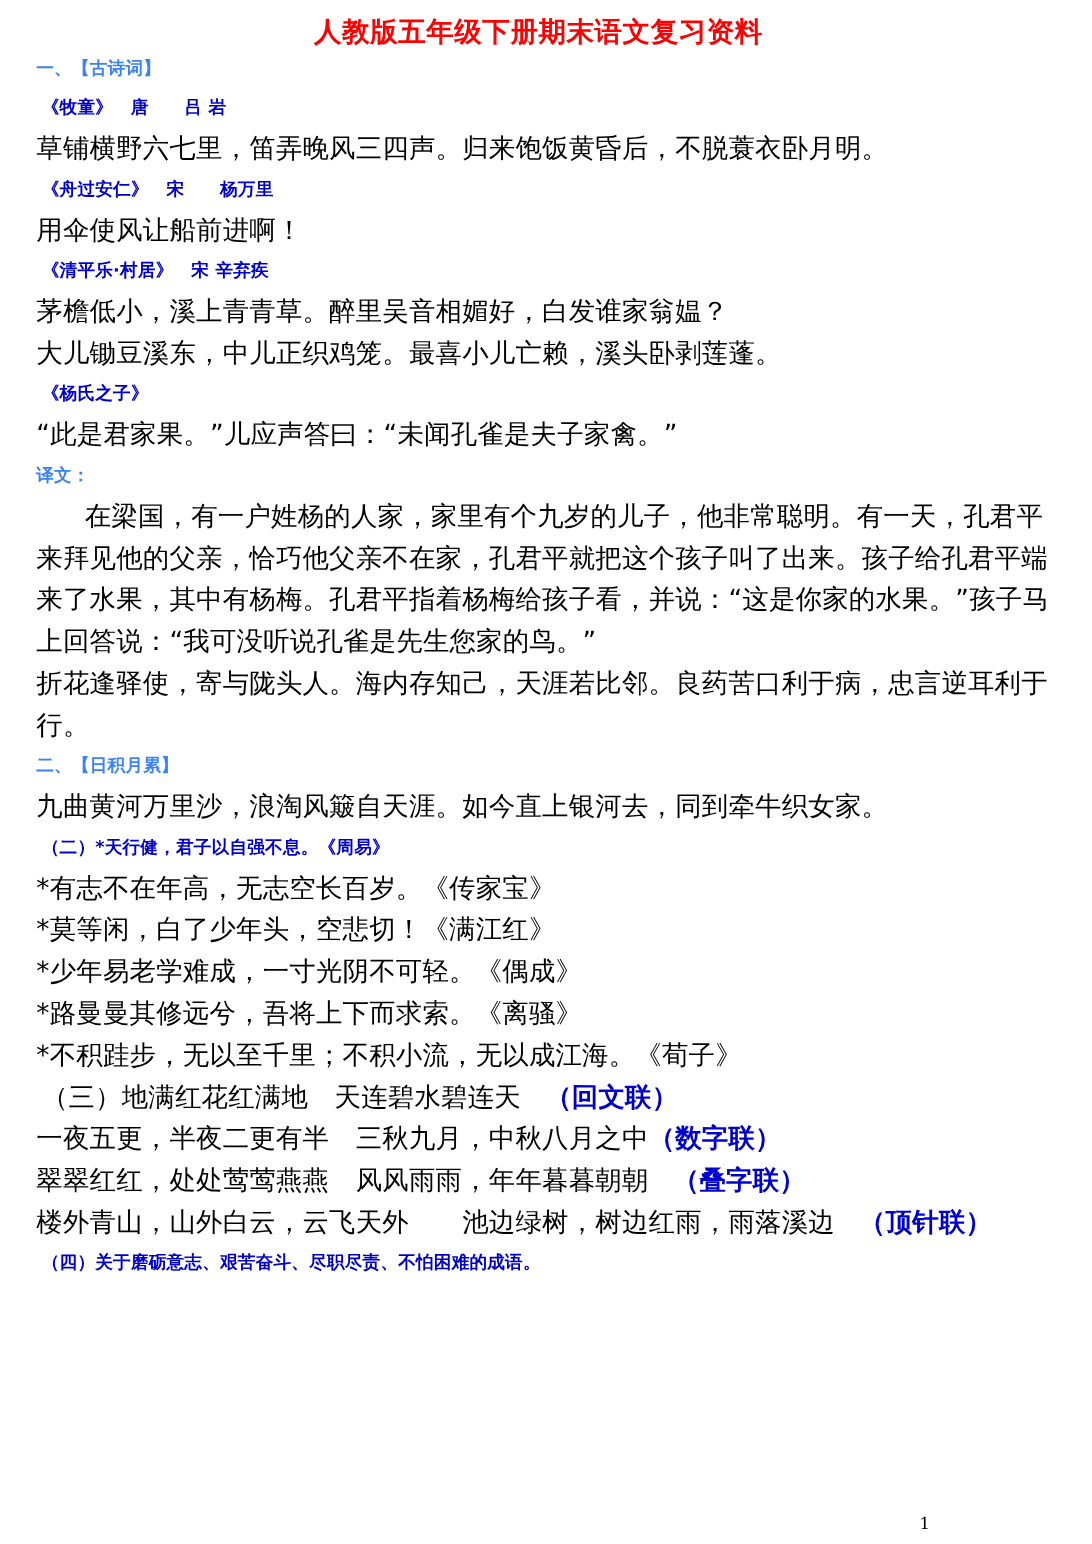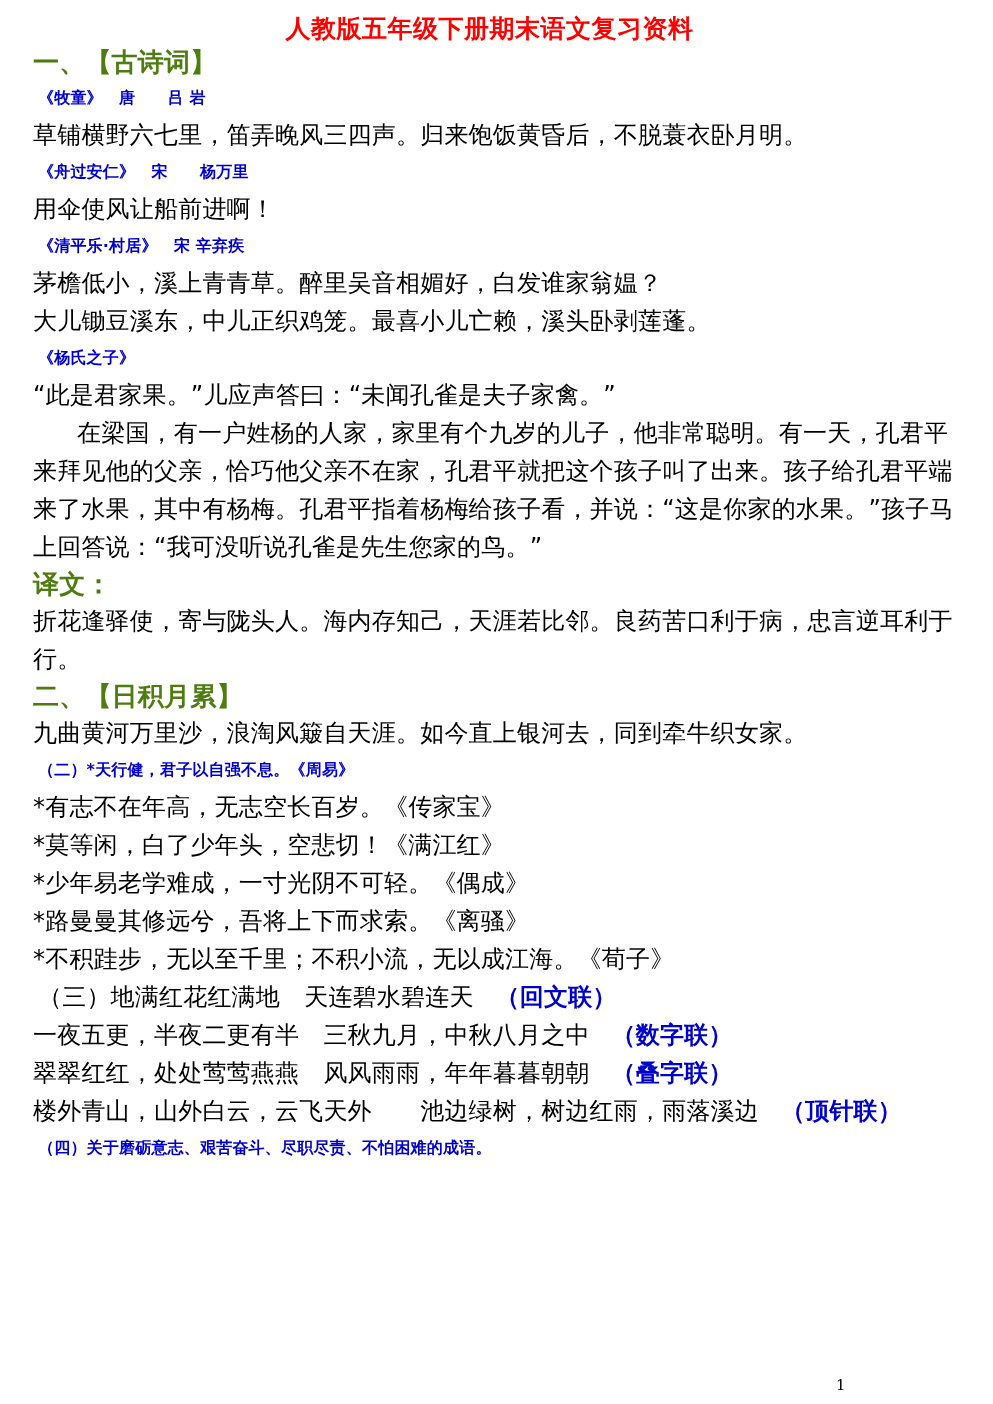--- a/index.html
+++ b/index.html
@@ -41,23 +41,23 @@
     margin: 0;
     padding: 0;
     font-size: 24px;
     line-height: 38px;
     color: #000000;
     white-space: pre-wrap;
     font-family: "DejaVu Sans", "Liberation Sans", sans-serif;
     letter-spacing: 0.2px;
   }
   p.sec-red {
-    color: #4d7c0f;
+    color: #3b82f6;
     font-weight: bold;
-    font-size: 26px;
+    font-size: 16px;
     line-height: 36px;
   }
   p.sub-blue {
     color: #0000cc;
     font-weight: bold;
     font-size: 16px;
     line-height: 36px;
     padding-left: 5px;
   }
   p.indent1 {
@@ -97,38 +97,38 @@
     <p class="line sub-blue">《舟过安仁》　宋　　杨万里</p>
     <p class="line">用伞使风让船前进啊！</p>
 
     <p class="line sub-blue">《清平乐·村居》　宋 辛弃疾</p>
     <p class="line">茅檐低小，溪上青青草。醉里吴音相媚好，白发谁家翁媪？</p>
     <p class="line">大儿锄豆溪东，中儿正织鸡笼。最喜小儿亡赖，溪头卧剥莲蓬。</p>
 
     <p class="line sub-blue">《杨氏之子》</p>
     <p class="line">“此是君家果。”儿应声答曰：“未闻孔雀是夫子家禽。”</p>
 
+    <p class="line sec-red">译文：</p>
     <p class="line indent-para">在梁国，有一户姓杨的人家，家里有个九岁的儿子，他非常聪明。有一天，孔君平来拜见他的父亲，恰巧他父亲不在家，孔君平就把这个孩子叫了出来。孩子给孔君平端来了水果，其中有杨梅。孔君平指着杨梅给孩子看，并说：“这是你家的水果。”孩子马上回答说：“我可没听说孔雀是先生您家的鸟。”</p>
-    <p class="line sec-red">译文：</p>
 
     <p class="line">折花逢驿使，寄与陇头人。海内存知己，天涯若比邻。良药苦口利于病，忠言逆耳利于行。</p>
 
     <p class="line sec-red">二、【日积月累】</p>
 
     <p class="line">九曲黄河万里沙，浪淘风簸自天涯。如今直上银河去，同到牵牛织女家。</p>
 
     <p class="line sub-blue">（二）*天行健，君子以自强不息。《周易》</p>
     <p class="line">*有志不在年高，无志空长百岁。《传家宝》</p>
     <p class="line">*莫等闲，白了少年头，空悲切！《满江红》</p>
     <p class="line">*少年易老学难成，一寸光阴不可轻。《偶成》</p>
     <p class="line">*路曼曼其修远兮，吾将上下而求索。《离骚》</p>
     <p class="line">*不积跬步，无以至千里；不积小流，无以成江海。《荀子》</p>
 
     <p class="line indent1"><span>（三）地满红花红满地　天连碧水碧连天</span><span class="blue-tag" style="margin-left: 22px;">（回文联）</span></p>
-    <p class="line"><span>一夜五更，半夜二更有半　三秋九月，中秋八月之中</span><span class="blue-tag" style="margin-left: 22px;">（数字联）</span></p>
+    <p class="line"><span>一夜五更，半夜二更有半　三秋九月，中秋八月之中</span><span class="blue-tag" style="">（数字联）</span></p>
     <p class="line"><span>翠翠红红，处处莺莺燕燕　风风雨雨，年年暮暮朝朝</span><span class="blue-tag" style="margin-left: 22px;">（叠字联）</span></p>
     <p class="line"><span>楼外青山，山外白云，云飞天外　　池边绿树，树边红雨，雨落溪边</span><span class="blue-tag" style="margin-left: 22px;">（顶针联）</span></p>
 
     <p class="line sub-blue">（四）关于磨砺意志、艰苦奋斗、尽职尽责、不怕困难的成语。</p>
 
   </div>
 
   <div class="page-number">1</div>
 
 </div>

